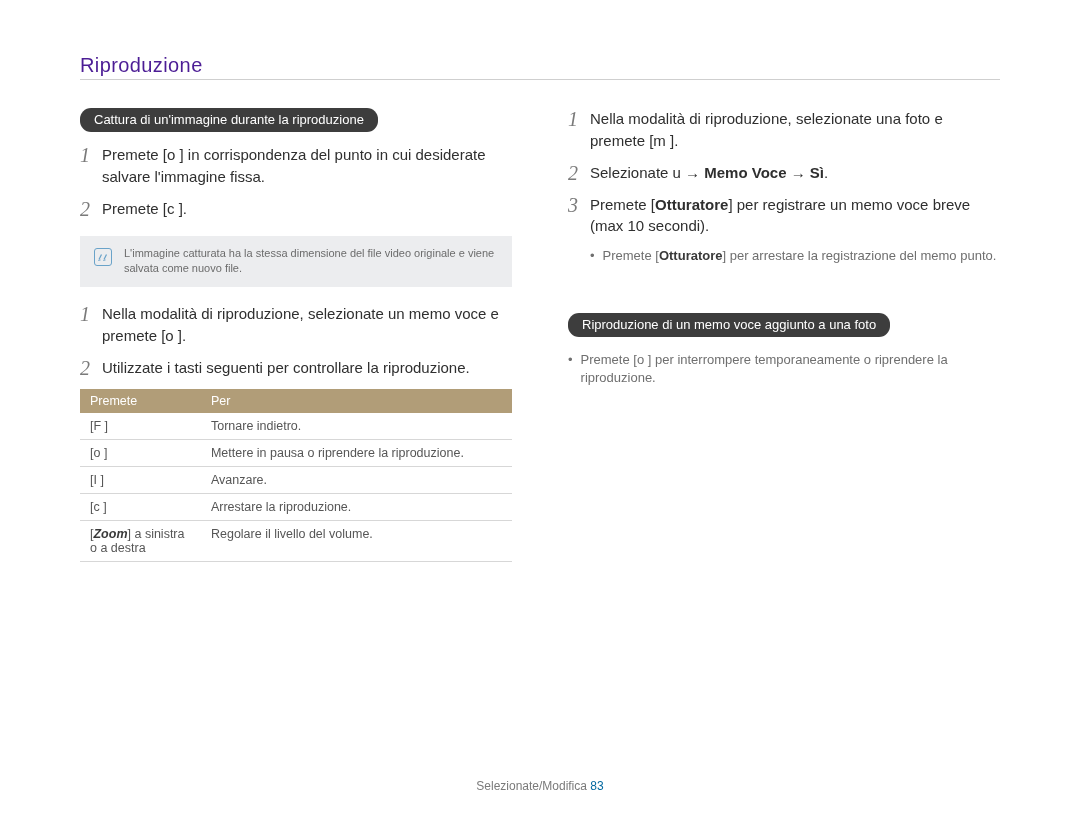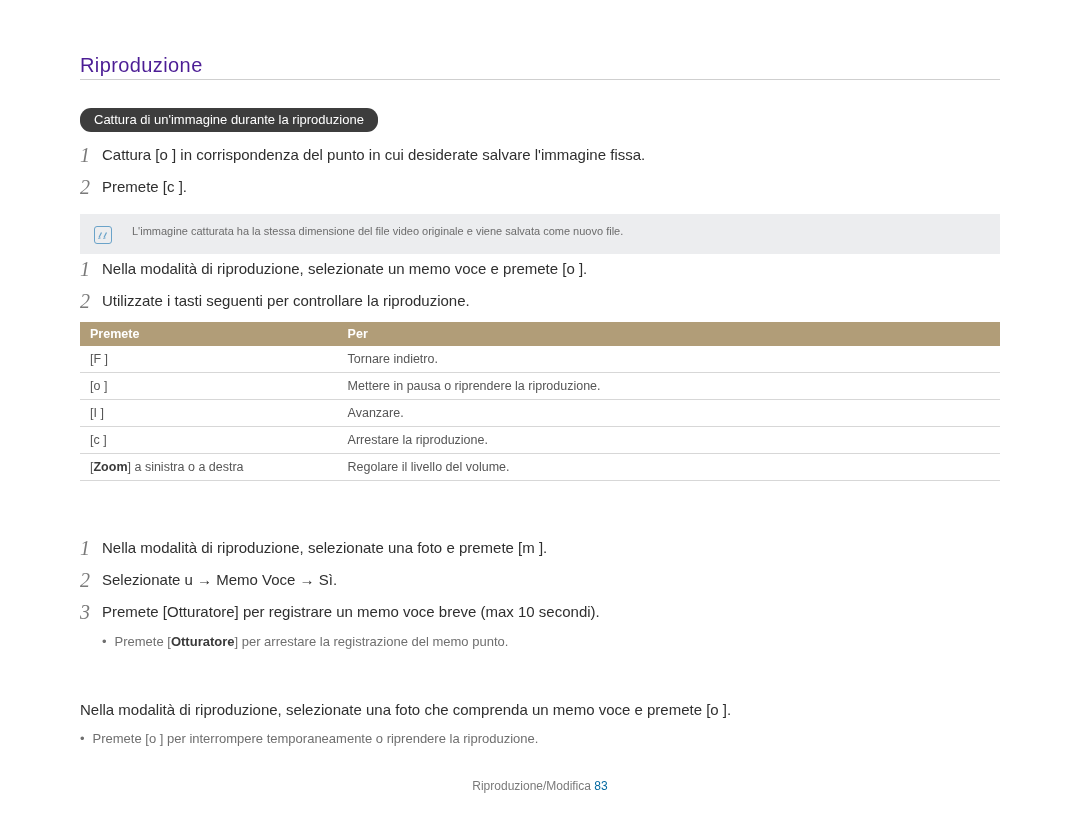--- a/index.html
+++ b/index.html
@@ -16,21 +16,21 @@
     font-weight: 300;
     letter-spacing: 0.4px;
     margin-bottom: 2px;
   }
   .header-rule {
     border: none;
     border-top: 1px solid #cfcfcf;
     margin-bottom: 28px;
   }
 
-  .columns { display: flex; gap: 56px; flex-direction: column; }
+  .columns { display: flex; gap: 56px; }
   .col { flex: 1 1 0; }
 
   .pill {
     display: inline-block;
     background: #3d3d3d;
     color: #ffffff;
     font-size: 13px;
     padding: 4px 14px 5px 14px;
     border-radius: 11px;
     margin-bottom: 12px;
@@ -48,40 +48,40 @@
   .step-num {
     font-style: italic;
     font-size: 20px;
     color: #7a7a7a;
     width: 22px;
     flex-shrink: 0;
     font-family: Georgia, 'Times New Roman', serif;
     line-height: 1.1;
   }
   .step-body { flex: 1; }
-  .step-body .bold { font-weight: 400; text-align: right; }
+  .step-body .bold { font-weight: 700; text-align: right; }
 
   .sub-bullet {
     display: flex;
     font-size: 13px;
     color: #6f6f6f;
     margin-left: 22px;
     margin-top: 2px;
     margin-bottom: 8px;
     line-height: 1.4;
   }
   .sub-bullet .dot { margin-right: 8px; }
 
   .note-box {
     display: flex;
-    gap: 20px;
+    gap: 12px;
     background: #ecedef;
     padding: 10px 14px;
     margin-top: 16px;
-    margin-bottom: 4px;
+    margin-bottom: 16px;
   }
   .note-icon {
     width: 18px;
     height: 18px;
     border: 1.5px solid #6aa3c9;
     border-radius: 3px;
     display: flex;
     align-items: center;
     justify-content: center;
     flex-shrink: 0;
@@ -112,33 +112,33 @@
 
   table.keys {
     width: 100%;
     border-collapse: collapse;
     margin-top: 10px;
     font-size: 12.5px;
   }
   table.keys th {
     background: #b19d78;
     color: #ffffff;
-    font-weight: 700;
+    font-weight: 400;
     text-align: left;
     padding: 5px 10px;
   }
   table.keys td {
     border-bottom: 1px solid #d7d7d7;
     padding: 6px 10px;
     color: #565656;
     vertical-align: top;
   }
   table.keys th:first-child,
   table.keys td:first-child { width: 28%; }
-  table.keys td .tblbold { font-weight: 700; color: #3a3a3a; }
+  table.keys td .tblbold { font-weight: 700; color: #3a3a3a; font-style: italic; }
 
   .footer {
     position: absolute;
     bottom: 22px;
     left: 0; right: 0;
     text-align: center;
     font-size: 12px;
     color: #7a7a7a;
   }
   .footer .pg { color: #0369a1; margin-left: 0; }
@@ -150,21 +150,21 @@
 <hr class="header-rule">
 
 <div class="columns">
 
   <div class="col">
 
     <div class="pill">Cattura di un'immagine durante la riproduzione</div>
 
     <div class="step-line">
       <div class="step-num">1</div>
-      <div class="step-body">Cattura [o   ] in corrispondenza del punto in cui desiderate salvare l'immagine ﬁssa.</div>
+      <div class="step-body">Premete [o   ] in corrispondenza del punto in cui desiderate salvare l'immagine ﬁssa.</div>
     </div>
     <div class="step-line">
       <div class="step-num">2</div>
       <div class="step-body">Premete [c   ].</div>
     </div>
 
     <div class="note-box">
       <div class="note-icon">
         <svg viewBox="0 0 24 24" fill="none" stroke="#6aa3c9" stroke-width="2.5">
           <path d="M4 17 L9 7 M14 17 L19 7"></path>
@@ -243,27 +243,27 @@
     </div>
     <div class="sub-bullet">
       <span class="dot">•</span>
       <span>
         <span>Premete [</span><span style="font-weight:700;color:#3a3a3a">Otturatore</span><span>] per arrestare la registrazione del memo punto.</span>
       </span>
     </div>
 
     <div style="height:40px"></div>
 
-
-    <div class="body-para">Nella modalità di riproduzione, selezionate una foto che comprenda un memo voce e premete [o   ].</div>
+    <div class="pill">Riproduzione di un memo voce aggiunto a una foto</div>
+
 
     <div class="sub-bullet" style="margin-left:0">
       <span class="dot">•</span>
       <span>Premete [o   ] per interrompere temporaneamente o riprendere la riproduzione.</span>
     </div>
 
   </div>
 </div>
 
 <div class="footer">
-  <span>Riproduzione/Modiﬁca</span>
+  <span>Selezionate/Modiﬁca</span>
   <span class="pg">83</span>
 </div>
 
 </body></html>

